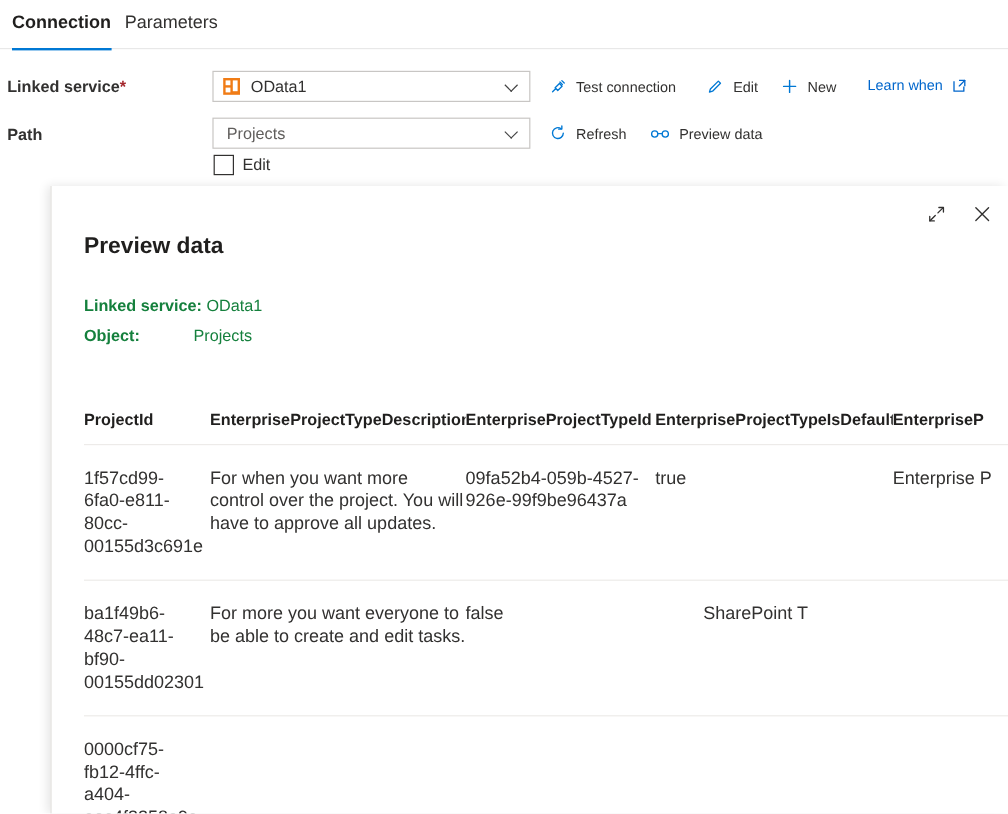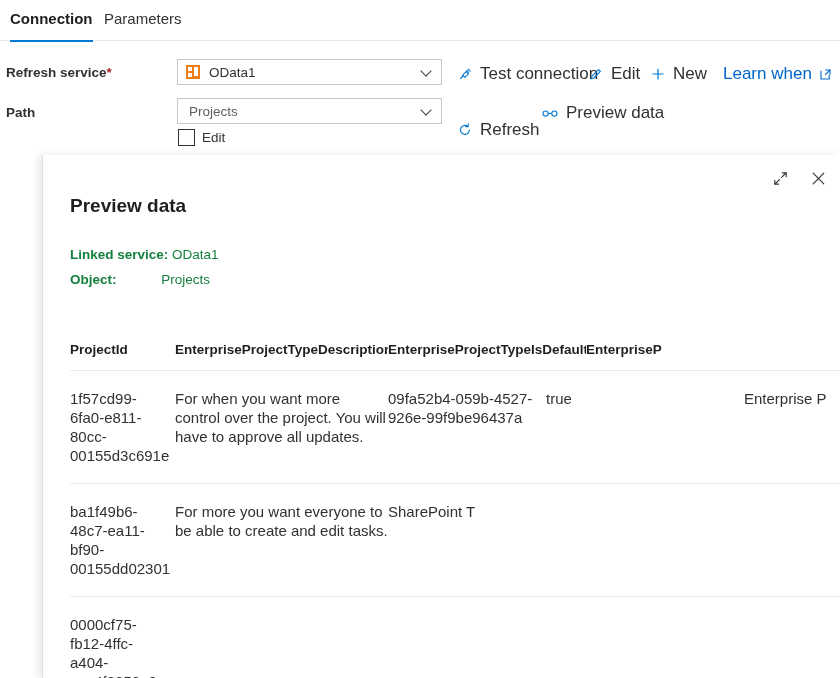--- a/index.html
+++ b/index.html
@@ -75,30 +75,30 @@
     position: absolute; left: 178px; top: 129px;
     display: flex; align-items: center; cursor: pointer;
   }
   .checkbox {
     width: 17px; height: 17px; border: 1.5px solid #323130; background: #fff;
   }
   .checkrow .ck-label { margin-left: 7px; font-size: 13.5px; color: #323130; }
 
   
   .act {
-    position: absolute; display: flex; align-items: center;
-    font-size: 17px; color: #323130; cursor: pointer; white-space: nowrap;
+    position: absolute; display: flex; align-items: flex-end;
+    font-size: 12px; color: #323130; cursor: pointer; white-space: nowrap;
   }
   .act .glyph { color: #0078d4; display:inline-flex; align-items:center; margin-right: 7px; }
   .act-test    { left: 457px; top: 64px; }
   .act-edit    { left: 588px; top: 64px; }
   .act-new     { left: 650px; top: 64px; }
   .act-learn   { left: 723px; top: 64px; color: #0066cc; }
   .act-learn .ext { margin-left: 7px; display:inline-flex; }
-  .act-refresh { left: 457px; top: 120px; }
+  .act-refresh { left: 457px; top: 103px; }
   .act-preview { left: 541px; top: 103px; }
 
   
   .panel {
     position: absolute; left: 42px; top: 155px; width: 798px; height: 523px;
     background: #ffffff;
     border-left: 1px solid #e1dfdd;
     box-shadow: -3px 0 8px rgba(0,0,0,0.10);
     overflow: hidden;
   }
@@ -142,21 +142,21 @@
 <body>
 
 <div class="root">
 
   <div class="tabbar">
     <div class="tab tab-connection active">Connection</div>
     <div class="tab tab-parameters">Parameters</div>
   </div>
 
   <div class="form-label lbl-linked">
-    <span>Refresh service</span><span class="req-star">*</span>
+    <span>Linked service</span><span class="req-star">*</span>
   </div>
   <div class="form-label lbl-path">Path</div>
 
   <div class="combo combo-linked">
     <span class="svc-icon">
         <i></i>
       </span>
     <span class="combo-text">OData1</span>
     <span class="chev"></span>
   </div>
@@ -260,20 +260,21 @@
     <div class="meta meta-object">
       <b>Object:</b>
       <span class="mval">Projects</span>
     </div>
 
     <div class="tbl">
       <div class="tbl-head">
         <div class="tbl-row">
           <div class="th c0">ProjectId</div>
           <div class="th c1">EnterpriseProjectTypeDescription</div>
+          <div class="th c2">EnterpriseProjectTypeId</div>
           <div class="th c3">EnterpriseProjectTypeIsDefault</div>
           <div class="th c4">EnterpriseP</div>
         </div>
       </div>
       <div class="tbl-body">
 
         <div class="tbl-row">
           <div class="td c0">1f57cd99-
 6fa0-e811-
 80cc-
@@ -283,20 +284,21 @@
           <div class="td c3">true</div>
           <div class="td c4">Enterprise P</div>
         </div>
 
         <div class="tbl-row">
           <div class="td c0">ba1f49b6-
 48c7-ea11-
 bf90-
 00155dd02301</div>
           <div class="td c1">For more you want everyone to be able to create and edit tasks.</div>
+          <div class="td c3">false</div>
           <div class="td c4">SharePoint T</div>
         </div>
 
         <div class="tbl-row">
           <div class="td c0">0000cf75-
 fb12-4ffc-
 a404-
 aec4f3258a9c</div>
           <div class="td c1"></div>
           <div class="td c2"></div>

